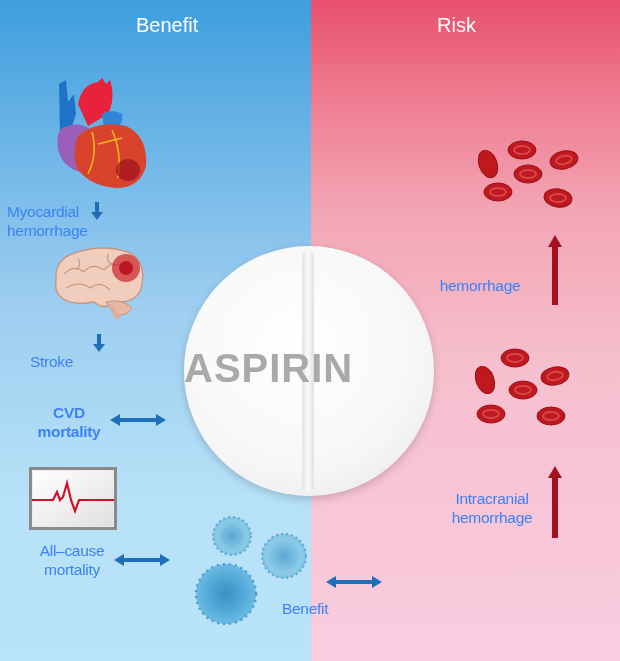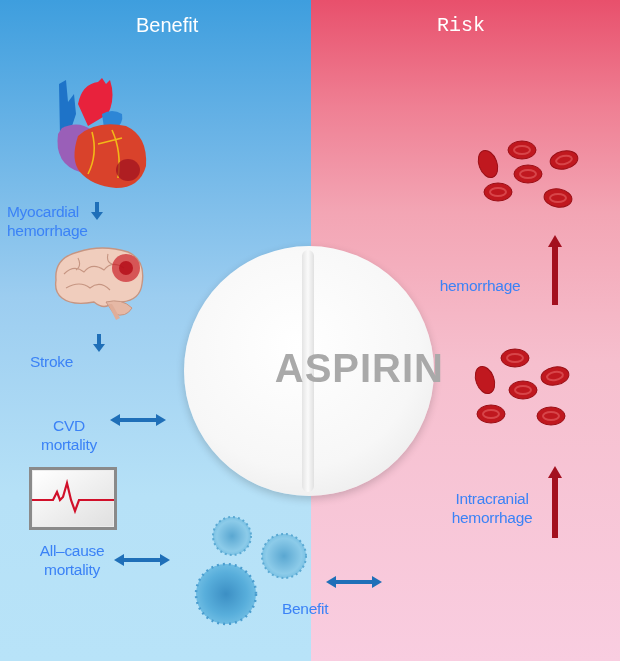--- a/index.html
+++ b/index.html
@@ -9,30 +9,30 @@
   .right{left:311px;width:309px;background:linear-gradient(to bottom,#e8506c 0%,#ef7f93 16%,#f3a5b4 32%,#f6bfce 55%,#f9cde0 100%);}
   .hdr{position:absolute;top:14px;font-size:20px;color:#fff;}
   .lbl{position:absolute;color:#3b82f6;font-size:15.5px;line-height:19px;letter-spacing:-0.3px;}
   .c{text-align:center;}
   .abs{position:absolute;}
   .pill{position:absolute;left:184px;top:246px;width:250px;height:250px;border-radius:50%;
         background:radial-gradient(circle at 45% 40%,#ffffff 0%,#f7f7f7 60%,#e8e8e8 90%,#d7d7d7 100%);
         box-shadow:0 3px 8px rgba(0,0,0,0.18);}
   .pill-score{position:absolute;left:118px;top:4px;width:12px;height:242px;border-radius:6px;
         background:linear-gradient(to right,#e4e4e4,#fafafa,#e0e0e0);}
-  .pill-text{position:absolute;left:0;width:232px;top:100px;text-align:right;font-size:40px;font-weight:bold;color:#a9a9a9;letter-spacing:1px;padding-left:28px;}
+  .pill-text{position:absolute;left:0;width:232px;top:100px;text-align:left;font-size:40px;font-weight:bold;color:#a9a9a9;letter-spacing:1px;}
 </style>
 </head>
 <body>
 
 <div class="panel left"></div>
 <div class="panel right"></div>
 
 <div class="hdr" style="left:128px;margin-left:8px;">Benefit</div>
-<div class="hdr" style="left:437px;font-family:Liberation Mono, monospace;">Risk</div>
+<div class="hdr" style="left:437px;">Risk</div>
 
 <svg class="abs" style="left:52px;top:74px;" width="100" height="120" viewBox="0 0 100 120">
   <path d="M7 10 L14 6 L16 28 L22 20 L24 40 L16 64 L8 62 Z" fill="#1e73c8"></path>
   <path d="M26 30 Q30 10 46 8 L50 4 L54 10 L58 6 L60 14 Q62 28 56 40 L36 52 Z" fill="#e8223c"></path>
   <path d="M50 40 Q60 34 70 40 Q72 50 62 56 L52 54 Z" fill="#2d86d6"></path>
   <path d="M6 60 Q2 90 28 98 L40 56 Q26 46 10 54 Z" fill="#9a5fb8"></path>
   <path d="M28 98 Q18 86 26 62 Q44 46 74 52 Q96 62 94 92 Q88 114 64 114 Q40 112 28 98 Z" fill="#d9422b"></path>
   <path d="M40 58 Q46 80 36 100 M60 56 Q70 78 66 104 M46 70 L70 64" stroke="#f2b818" stroke-width="1.6" fill="none"></path>
   <ellipse cx="76" cy="96" rx="12" ry="11" fill="#9c1020" opacity="0.7"></ellipse>
 </svg>
@@ -53,21 +53,21 @@
   <circle cx="76" cy="24" r="14" fill="#c8141f" opacity="0.65"></circle>
   <circle cx="76" cy="24" r="7" fill="#b30a16" opacity="0.8"></circle>
 </svg>
 
 <div class="lbl" style="left:30px;top:352px;">Stroke</div>
 <svg class="abs" style="left:93px;top:334px;" width="12" height="18" viewBox="0 0 12 18">
   <rect x="4" y="0" width="4" height="11" fill="#1f6fb8"></rect>
     <polygon points="0,10 12,10 6,18" fill="#1f6fb8"></polygon>
 </svg>
 
-<div class="lbl c" style="left:30px;top:416px;width:78px;">
+<div class="lbl c" style="left:30px;top:403px;width:78px;font-weight:bold;">
   <span>CVD</span><br><span>mortality</span>
 </div>
 <svg class="abs" style="left:110px;top:413px;" width="56" height="14" viewBox="0 0 56 14">
   <rect x="8" y="5" width="40" height="4" fill="#1f6fb8"></rect>
     <polygon points="0,7 10,1 10,13" fill="#1f6fb8"></polygon>
     <polygon points="56,7 46,1 46,13" fill="#1f6fb8"></polygon>
 </svg>
 
 <svg class="abs" style="left:29px;top:467px;" width="88" height="63" viewBox="0 0 88 63">
   <rect x="0" y="0" width="88" height="63" fill="#8a8a8a"></rect>

